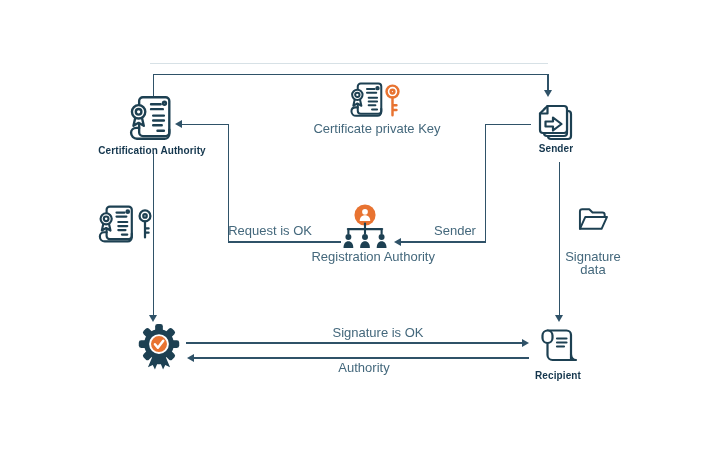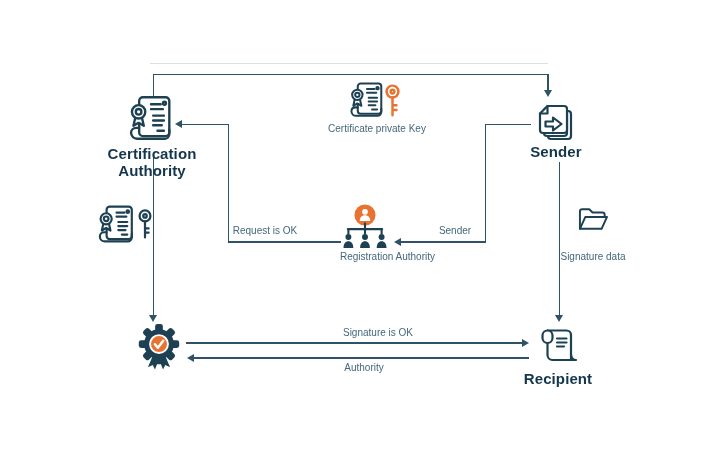--- a/index.html
+++ b/index.html
@@ -7,25 +7,25 @@
     position:relative;width:720px;height:465px;background:#ffffff;overflow:hidden;
     font-family:"Liberation Sans","DejaVu Sans",sans-serif;
   }
   .line{position:absolute;background:#2f5268;}
   .line.faint{background:#d7e1e6;}
   .arr{position:absolute;width:0;height:0;}
   .arr-down{border-left:4.5px solid transparent;border-right:4.5px solid transparent;border-top:7px solid #2f5268;}
   .arr-left{border-top:4.5px solid transparent;border-bottom:4.5px solid transparent;border-right:7px solid #2f5268;}
   .arr-right{border-top:4.5px solid transparent;border-bottom:4.5px solid transparent;border-left:7px solid #2f5268;}
   .node-label{
-    position:absolute;text-align:center;font-weight:bold;font-size:15px;
+    position:absolute;text-align:center;font-weight:bold;font-size:10px;
     color:#14364d;letter-spacing:.1px;
   }
   .small-label{
-    position:absolute;text-align:center;font-size:10px;color:#44687c;line-height:13px;
+    position:absolute;text-align:center;font-size:13px;color:#44687c;line-height:13px;
   }
   .icon{position:absolute;}
 </style>
 </head>
 <body>
 
 <div id="canvas">
 
   <div class="line faint" style="left:150px;top:62.5px;width:398px;height:1px;"></div>
   <div class="line" style="left:152.5px;top:74px;width:1.5px;height:22px;"></div>
@@ -48,21 +48,21 @@
 
   <div class="line" style="left:558.5px;top:162px;width:1.5px;height:153px;"></div>
   <div class="arr arr-down" style="left:554.5px;top:315px;"></div>
 
   <div class="line" style="left:186px;top:342px;width:336px;height:1.5px;"></div>
   <div class="arr arr-right" style="left:522px;top:338.5px;"></div>
 
   <div class="line" style="left:194px;top:357px;width:335px;height:1.5px;"></div>
   <div class="arr arr-left" style="left:187px;top:353.5px;"></div>
 
-  <div class="small-label" style="left:210px;top:224px;width:110px;">Request is OK</div>
+  <div class="small-label" style="left:202px;top:224px;width:110px;text-align:right;">Request is OK</div>
   <div class="small-label" style="left:415px;top:224px;width:80px;">Sender</div>
   <div class="small-label" style="left:308px;top:326px;width:140px;">Signature is OK</div>
   <div class="small-label" style="left:299px;top:361px;width:130px;">Authority</div>
 
   <div class="icon" style="left:124px;top:93px;width:54px;height:56px;">
     <svg width="54" height="56" viewBox="0 0 50 52">
       <g fill="none" stroke="#1d4052" stroke-width="2.2" stroke-linecap="round" stroke-linejoin="round">
         <rect x="14" y="4" width="28" height="36" rx="3.5"></rect>
         <path d="M42 34 v4 a4.5 4.5 0 0 1 -4.5 4.5 H12 a5.5 5.5 0 0 1 -5.5 -5.5 c0 -2.7 2 -4.6 4.8 -4.6 H14"></path>
         <path d="M25 10.5 h9 M25 15 h11 M27 21 h10 M27 25.5 h10 M27 30 h8 M31 35 h6"></path>

